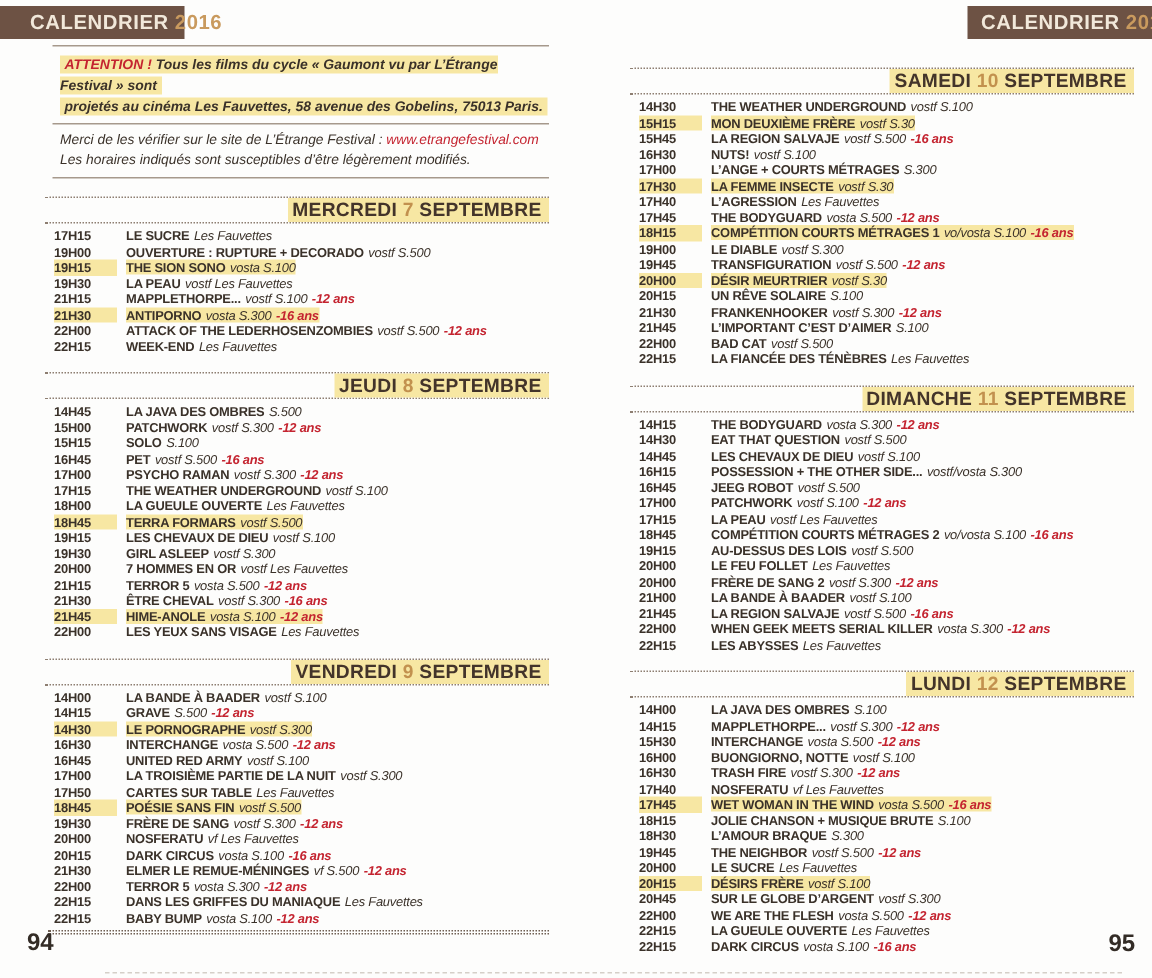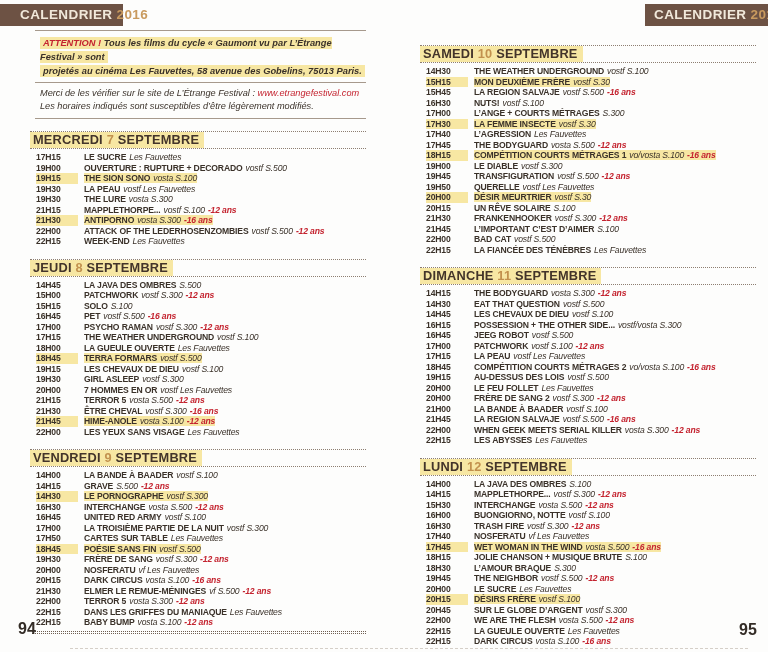--- a/index.html
+++ b/index.html
@@ -19,21 +19,21 @@
   .rule{height:1px;background:#a6998c;margin-left:5px;}
   
   .notice{font-style:italic;font-weight:bold;font-size:9.3px;line-height:14px;padding:5px 0 4px 10px;}
   .notice .hl{background:var(--highlight,#f7e7a3);padding:1px 3px;}
   .red{color:var(--red,#c42430);}
   .info{font-style:italic;font-size:9.2px;line-height:13px;padding:4px 0 5px 10px;}
   .info .url{color:var(--red,#c42430);}
   
   .day-section{border-top:1px dotted #8d7e71;margin-top:12px;}
   .day-header{border-bottom:1px dotted #8d7e71;padding:1px 0 2px;font-size:12.8px;
-        font-weight:bold;line-height:13px;color:#43342a;letter-spacing:.2px;}
+        font-weight:bold;line-height:13px;color:#43342a;letter-spacing:.2px;text-align:right;}
   .day-header .hl-head{background:var(--highlight,#f7e7a3);padding:0 5px 1px 3px;}
   .day-header .num{color:var(--day-number,#c2914e);}
   .rows{padding-top:3px;}
   .row{line-height:10.5px;font-size:8.6px;white-space:nowrap;letter-spacing:-.15px;}
   .row .time{display:inline-block;width:42px;margin-left:6px;margin-right:6px;font-weight:bold;}
   .row .entry .title{font-weight:bold;}
   .row .entry .meta{font-style:italic;margin-left:3px;}
   .row .entry .rating{font-style:italic;font-weight:bold;color:var(--red,#c42430);margin-left:3px;margin-top:16px;}
   .row .hl{background:var(--highlight,#f7e7a3);}
   .section-end{height:1px;border-top:1px dotted #6f5f52;border-bottom:1px dotted #6f5f52;margin-top:3px;margin-left:2px;}
@@ -68,21 +68,20 @@
     </div>
     <div class="rule"></div>
     <div id="days-left">
         <div class="day-section">
           <div class="day-header"><span class="hl-head"><span>MERCREDI</span> <span class="num">7</span> <span>SEPTEMBRE</span></span></div>
           <div class="rows">
             <div class="row"><span class="time">17H15</span><span class="entry"><span class="title">LE SUCRE</span><span class="meta">Les Fauvettes</span></span></div>
             <div class="row"><span class="time">19H00</span><span class="entry"><span class="title">OUVERTURE : RUPTURE + DECORADO</span><span class="meta">vostf S.500</span></span></div>
             <div class="row"><span class="time hl">19H15</span><span class="entry hl"><span class="title">THE SION SONO</span><span class="meta">vosta S.100</span></span></div>
             <div class="row"><span class="time">19H30</span><span class="entry"><span class="title">LA PEAU</span><span class="meta">vostf Les Fauvettes</span></span></div>
-            <div class="row"><span class="time">19H30</span><span class="entry"><span class="title">THE LURE</span><span class="meta">vosta S.300</span></span></div>
             <div class="row"><span class="time">21H15</span><span class="entry"><span class="title">MAPPLETHORPE...</span><span class="meta">vostf S.100</span><span class="rating">-12 ans</span></span></div>
             <div class="row"><span class="time hl">21H30</span><span class="entry hl"><span class="title">ANTIPORNO</span><span class="meta">vosta S.300</span><span class="rating">-16 ans</span></span></div>
             <div class="row"><span class="time">22H00</span><span class="entry"><span class="title">ATTACK OF THE LEDERHOSENZOMBIES</span><span class="meta">vostf S.500</span><span class="rating">-12 ans</span></span></div>
             <div class="row"><span class="time">22H15</span><span class="entry"><span class="title">WEEK-END</span><span class="meta">Les Fauvettes</span></span></div>
           </div>
         </div>
         <div class="day-section">
           <div class="day-header"><span class="hl-head"><span>JEUDI</span> <span class="num">8</span> <span>SEPTEMBRE</span></span></div>
           <div class="rows">
             <div class="row"><span class="time">14H45</span><span class="entry"><span class="title">LA JAVA DES OMBRES</span><span class="meta">S.500</span></span></div>
@@ -135,21 +134,20 @@
             <div class="row"><span class="time hl">15H15</span><span class="entry hl"><span class="title">MON DEUXIÈME FRÈRE</span><span class="meta">vostf S.30</span></span></div>
             <div class="row"><span class="time">15H45</span><span class="entry"><span class="title">LA REGION SALVAJE</span><span class="meta">vostf S.500</span><span class="rating">-16 ans</span></span></div>
             <div class="row"><span class="time">16H30</span><span class="entry"><span class="title">NUTS!</span><span class="meta">vostf S.100</span></span></div>
             <div class="row"><span class="time">17H00</span><span class="entry"><span class="title">L’ANGE + COURTS MÉTRAGES</span><span class="meta">S.300</span></span></div>
             <div class="row"><span class="time hl">17H30</span><span class="entry hl"><span class="title">LA FEMME INSECTE</span><span class="meta">vostf S.30</span></span></div>
             <div class="row"><span class="time">17H40</span><span class="entry"><span class="title">L’AGRESSION</span><span class="meta">Les Fauvettes</span></span></div>
             <div class="row"><span class="time">17H45</span><span class="entry"><span class="title">THE BODYGUARD</span><span class="meta">vosta S.500</span><span class="rating">-12 ans</span></span></div>
             <div class="row"><span class="time hl">18H15</span><span class="entry hl"><span class="title">COMPÉTITION COURTS MÉTRAGES 1</span><span class="meta">vo/vosta S.100</span><span class="rating">-16 ans</span></span></div>
             <div class="row"><span class="time">19H00</span><span class="entry"><span class="title">LE DIABLE</span><span class="meta">vostf S.300</span></span></div>
             <div class="row"><span class="time">19H45</span><span class="entry"><span class="title">TRANSFIGURATION</span><span class="meta">vostf S.500</span><span class="rating">-12 ans</span></span></div>
-            <div class="row"><span class="time">19H50</span><span class="entry"><span class="title">QUERELLE</span><span class="meta">vostf Les Fauvettes</span></span></div>
             <div class="row"><span class="time hl">20H00</span><span class="entry hl"><span class="title">DÉSIR MEURTRIER</span><span class="meta">vostf S.30</span></span></div>
             <div class="row"><span class="time">20H15</span><span class="entry"><span class="title">UN RÊVE SOLAIRE</span><span class="meta">S.100</span></span></div>
             <div class="row"><span class="time">21H30</span><span class="entry"><span class="title">FRANKENHOOKER</span><span class="meta">vostf S.300</span><span class="rating">-12 ans</span></span></div>
             <div class="row"><span class="time">21H45</span><span class="entry"><span class="title">L’IMPORTANT C’EST D’AIMER</span><span class="meta">S.100</span></span></div>
             <div class="row"><span class="time">22H00</span><span class="entry"><span class="title">BAD CAT</span><span class="meta">vostf S.500</span></span></div>
             <div class="row"><span class="time">22H15</span><span class="entry"><span class="title">LA FIANCÉE DES TÉNÈBRES</span><span class="meta">Les Fauvettes</span></span></div>
           </div>
         </div>
         <div class="day-section">
           <div class="day-header"><span class="hl-head"><span>DIMANCHE</span> <span class="num">11</span> <span>SEPTEMBRE</span></span></div>

